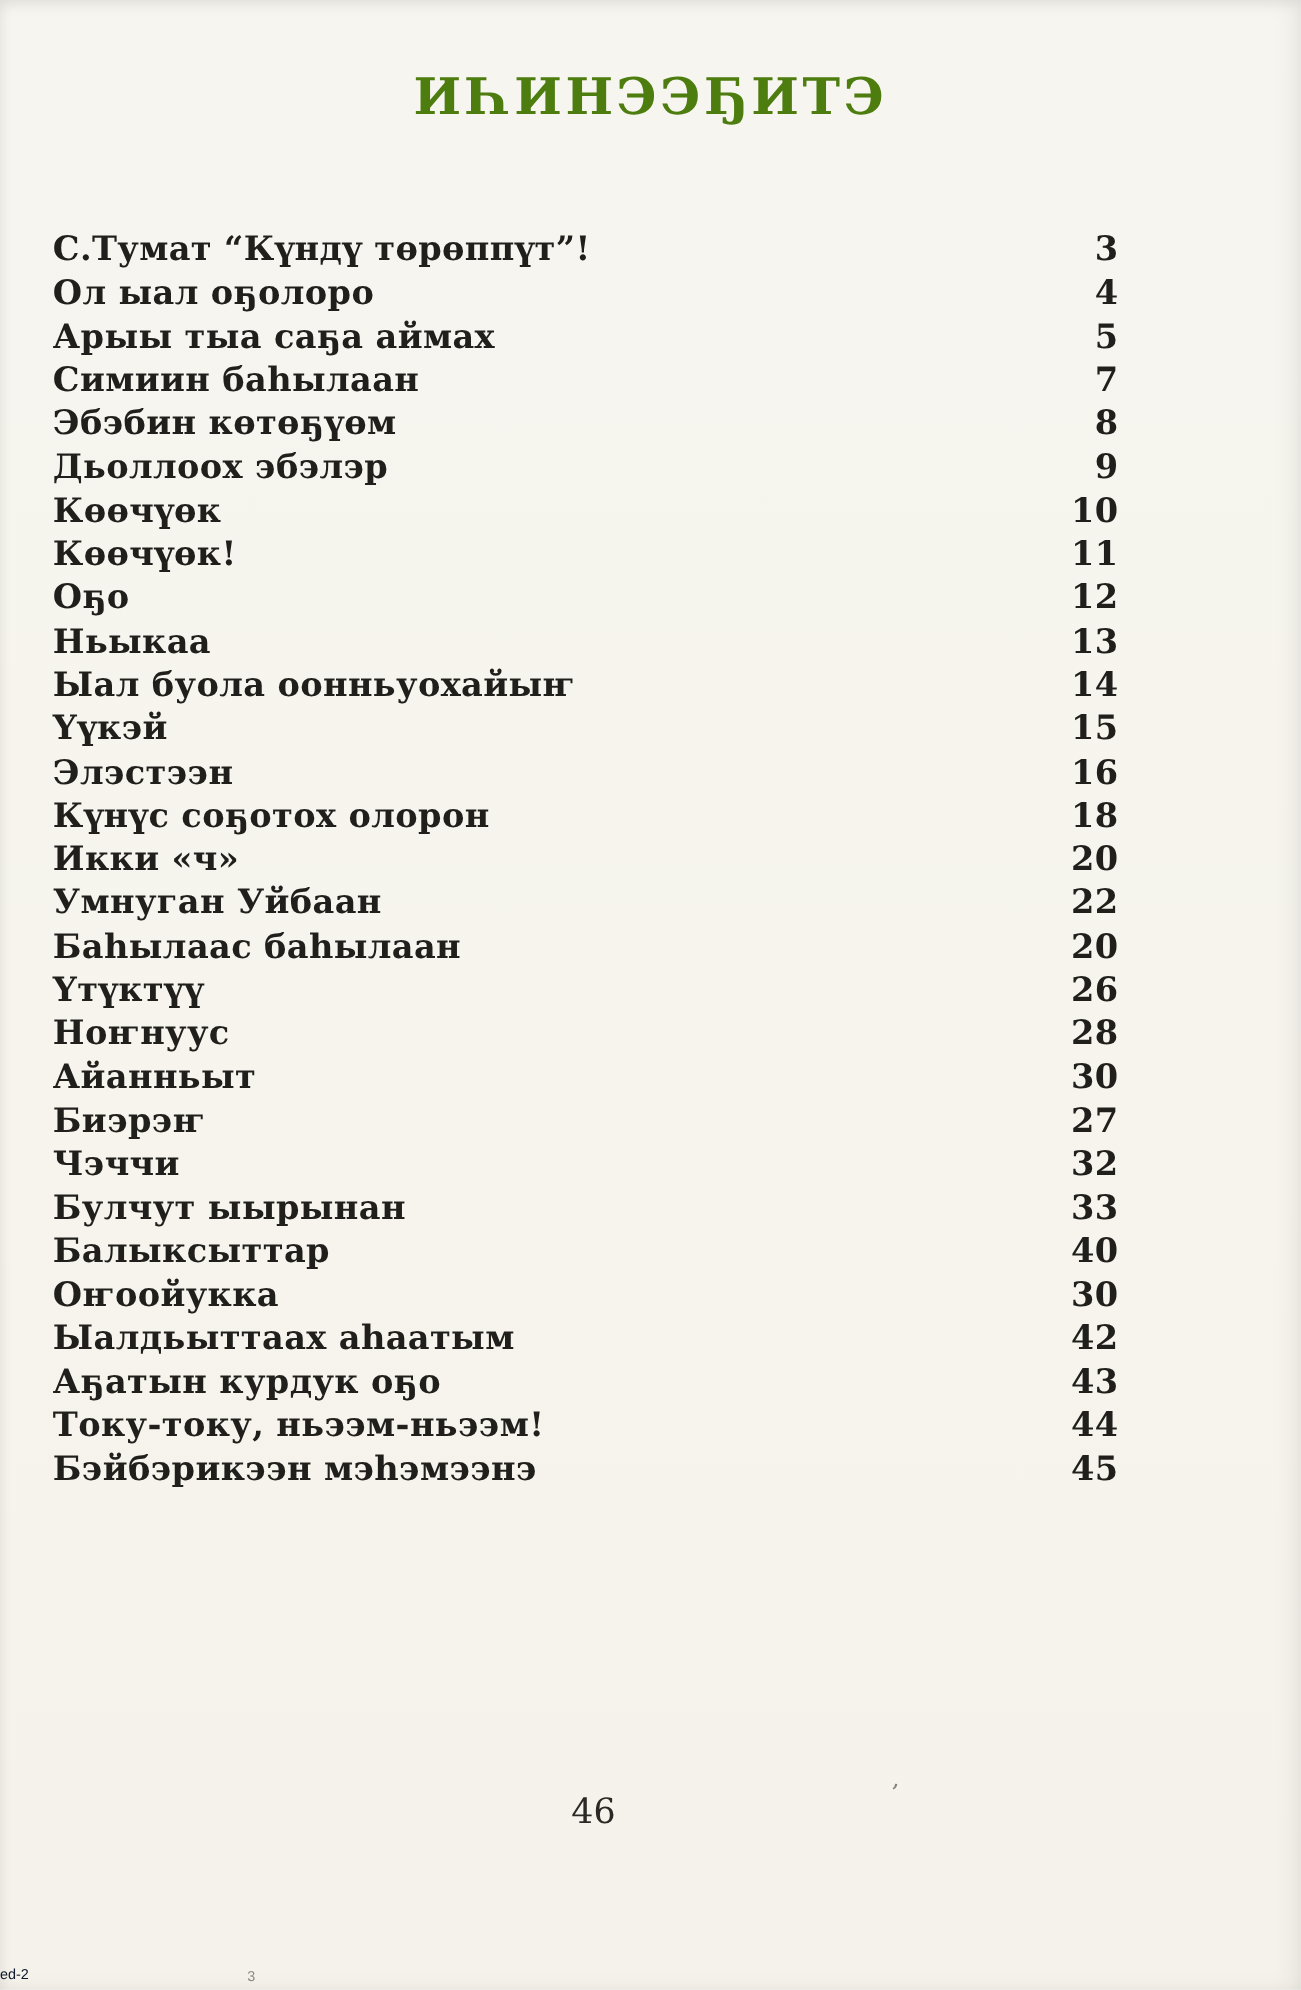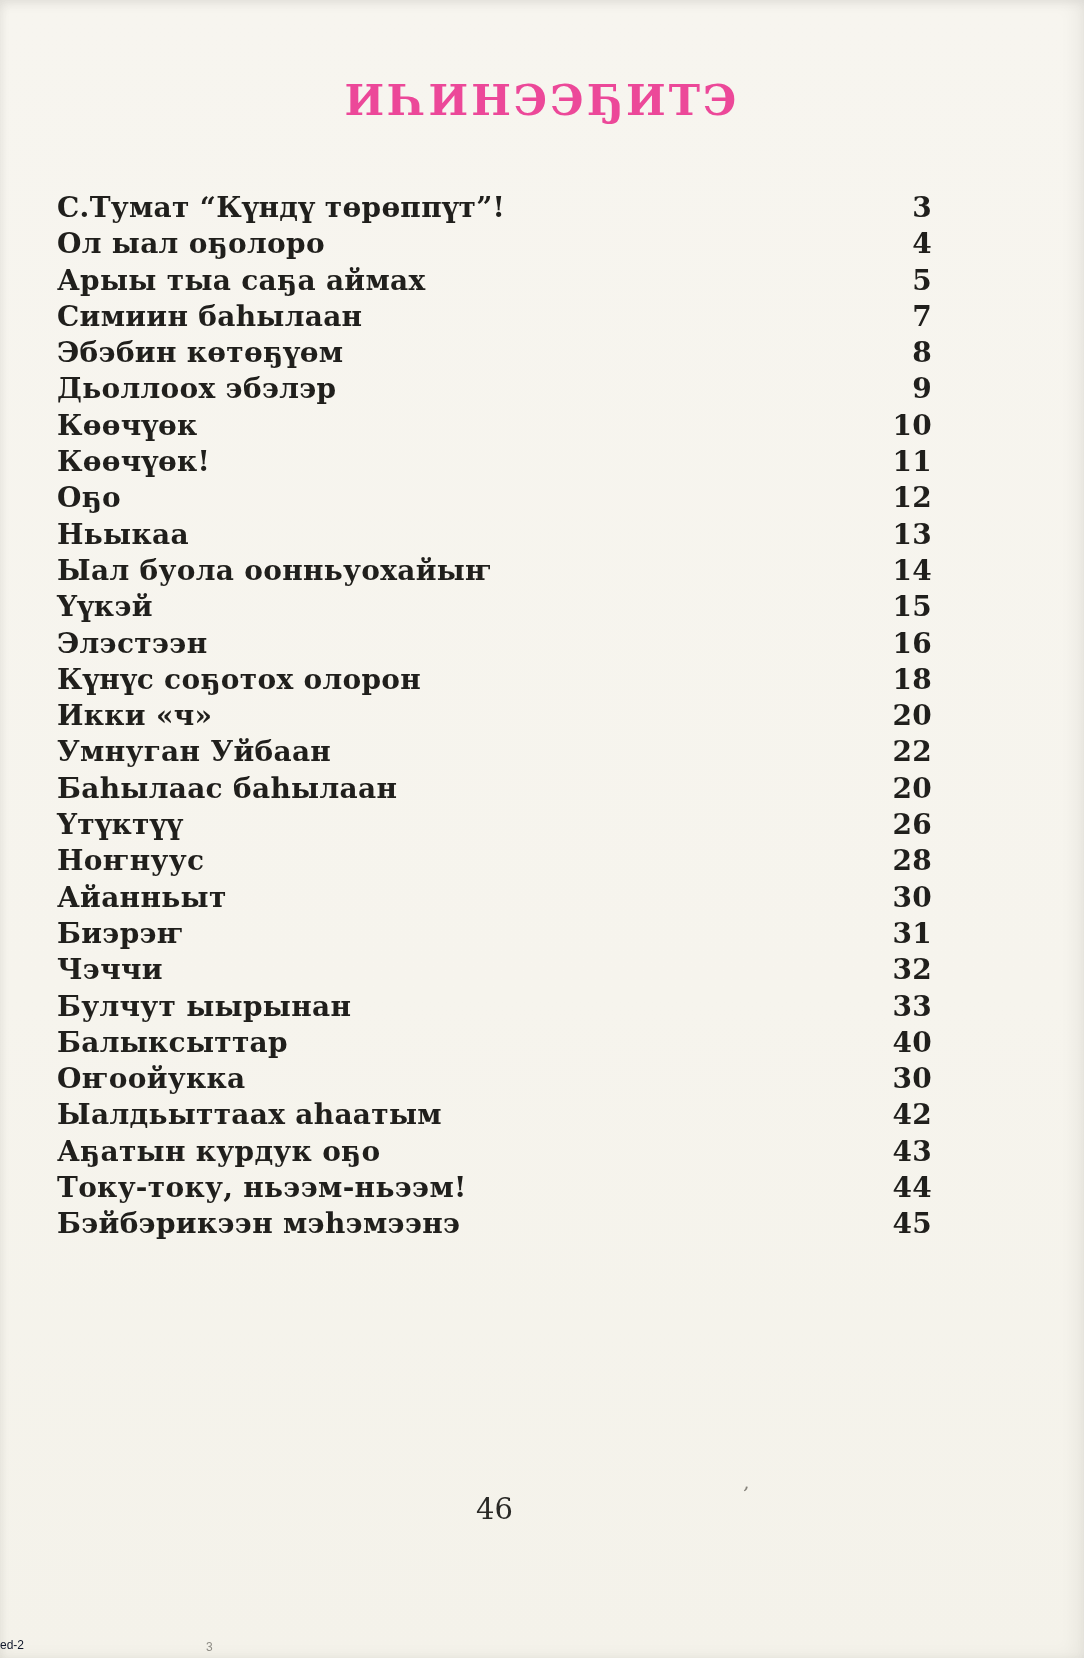--- a/index.html
+++ b/index.html
@@ -11,31 +11,31 @@
     height: 1658px;
     position: relative;
     background: linear-gradient(180deg, #f7f5ef 0%, #f6f4ed 60%, #f4f2ea 100%);
     box-shadow: inset -8px 0 18px rgba(0,0,0,0.05), inset 0 5px 10px rgba(0,0,0,0.04), inset 4px 0 10px rgba(0,0,0,0.03);
     font-family: "DejaVu Serif", "Liberation Serif", serif;
     color: #201f1c;
     overflow: hidden;
   }
   .page-title {
     margin: 0;
-    padding-top: 76px;
+    padding-top: 56px;
     text-align: center;
     font-size: 42px;
     font-weight: bold;
     letter-spacing: 3px;
-    color: #ec4899;
+    color: #4d7c0f;
   }
   .toc {
     position: absolute;
     top: 190px;
-    left: 57px;
+    left: 44px;
     right: 152px;
   }
   .toc-row {
     display: flex;
     justify-content: space-between;
     align-items: baseline;
     height: 36.3px;
     line-height: 36.3px;
     font-size: 28px;
     font-weight: bold;
@@ -169,21 +169,21 @@
       <div class="toc-row">
         <span class="toc-title">Ноҥнуус</span>
         <span class="toc-page">28</span>
       </div>
       <div class="toc-row">
         <span class="toc-title">Айанньыт</span>
         <span class="toc-page">30</span>
       </div>
       <div class="toc-row">
         <span class="toc-title">Биэрэҥ</span>
-        <span class="toc-page">31</span>
+        <span class="toc-page">27</span>
       </div>
       <div class="toc-row">
         <span class="toc-title">Чэччи</span>
         <span class="toc-page">32</span>
       </div>
       <div class="toc-row">
         <span class="toc-title">Булчут ыырынан</span>
         <span class="toc-page">33</span>
       </div>
       <div class="toc-row">

